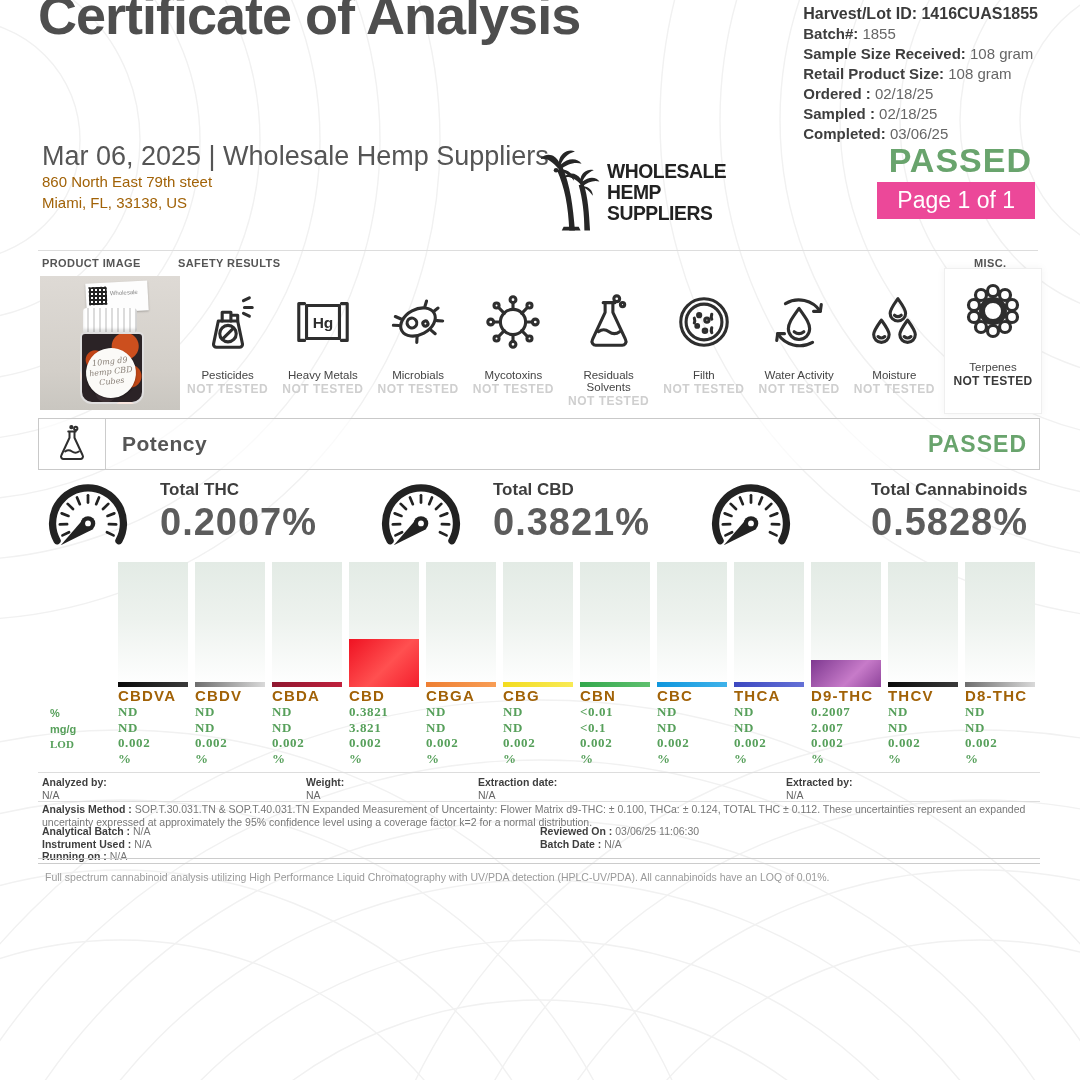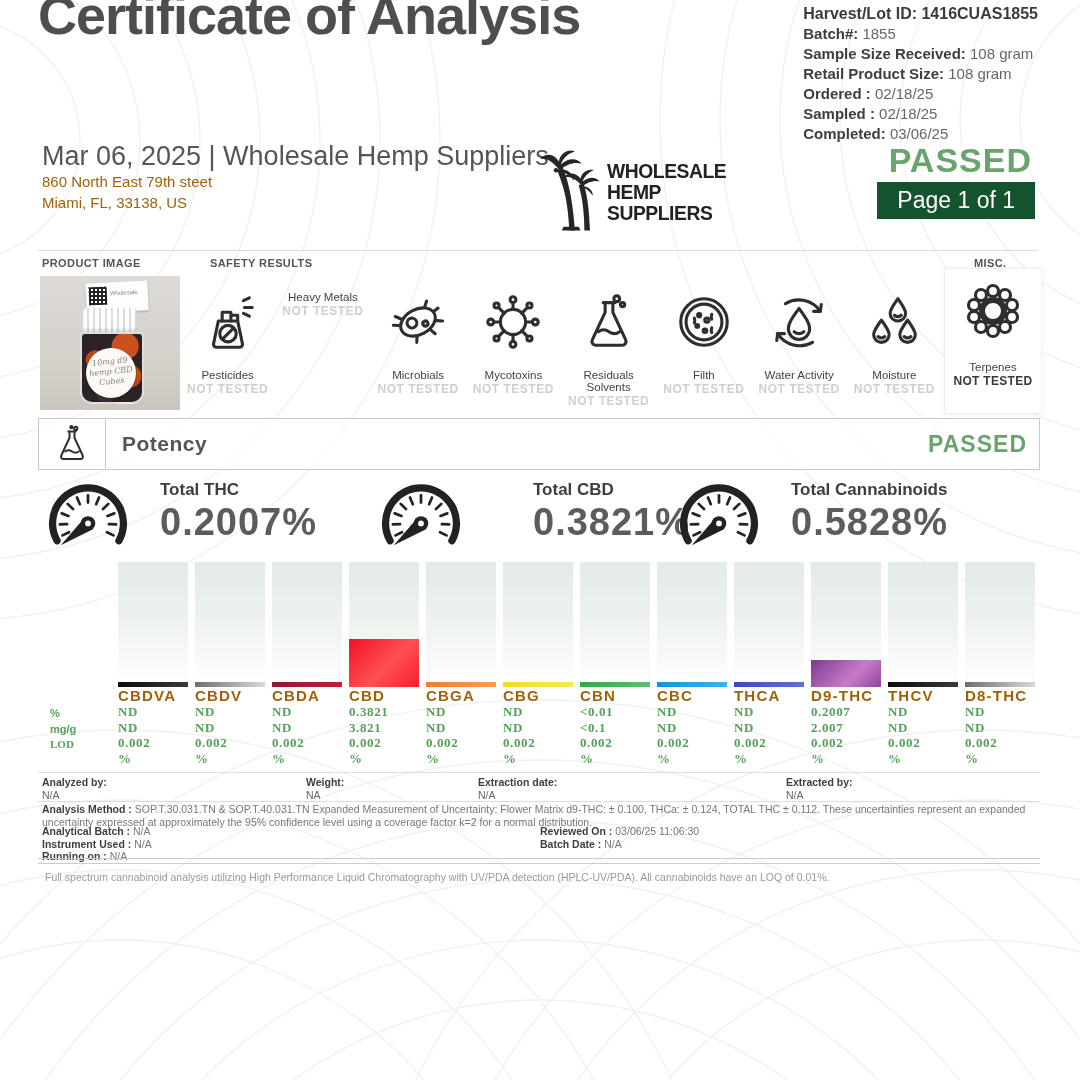--- a/index.html
+++ b/index.html
@@ -7,21 +7,21 @@
         font-family:"Liberation Sans",sans-serif;color:#4a4a4a;}
   
   .guilloche{position:absolute;inset:0;z-index:0;}
   .layer{position:relative;z-index:1;}
   
   .title{position:absolute;left:38px;top:-16px;font-size:54px;font-weight:bold;color:#4e4e4e;letter-spacing:-1px;}
   .info{position:absolute;right:42px;top:4px;font-size:15px;line-height:20px;color:#666;}
   .info .lbl{font-weight:bold;color:#3e3e3e;}
   .info .first{font-size:16px;font-weight:bold;color:#3a3a3a;}
   .passed-top{position:absolute;right:48px;top:141px;font-size:34px;font-weight:bold;color:#69a46d;letter-spacing:1px;}
-  .pagebox{position:absolute;right:45px;top:182px;background:#14532d;color:#fff;font-size:23px;padding:5px 20px;}
+  .pagebox{position:absolute;right:45px;top:182px;background:#ec4899;color:#fff;font-size:23px;padding:5px 20px;}
   .dateline{position:absolute;left:42px;top:141px;font-size:27px;color:#555;}
   .addr{position:absolute;left:42px;font-size:15px;color:#a16207;}
   .addr1{top:173px;} .addr2{top:194px;}
   
   .logo{position:absolute;left:541px;top:147px;display:flex;align-items:center;}
   .logotext{font-weight:bold;color:#222;font-size:21px;line-height:21px;letter-spacing:-0.5px;transform:scaleX(.92);transform-origin:left;}
   .hr1{position:absolute;left:38px;right:42px;top:250px;height:1px;background:#ddd;}
   
   .seclbl{position:absolute;top:257px;font-size:11px;font-weight:bold;color:#555;letter-spacing:.4px;}
   
@@ -51,21 +51,21 @@
   .misc-card{position:absolute;left:944px;top:268px;width:96px;height:144px;background:#fff;border:1px solid #efefef;box-shadow:0 0 8px rgba(0,0,0,.05);text-align:center;}
   .misc-card .sicon{height:84px;}
   .nt-dark{font-size:12px;font-weight:bold;color:#3a3a3a;letter-spacing:.3px;margin-top:1px;}
   
   .potbox{position:absolute;left:38px;top:418px;width:1000px;height:50px;border:1px solid #c9c9c9;background:rgba(255,255,255,.65);display:flex;align-items:center;}
   .flaskcell{width:66px;height:100%;border-right:1px solid #ccc;display:flex;align-items:center;justify-content:center;}
   .pot-title{font-size:21px;font-weight:bold;color:#555;margin-left:16px;letter-spacing:.5px;}
   .pot-status{margin-left:auto;margin-right:12px;font-size:23px;font-weight:bold;color:#69a46d;letter-spacing:1px;}
   
   .gauge-group{position:absolute;top:478px;display:flex;align-items:flex-start;}
-  .g1{left:42px;} .g2{left:375px;gap:40px;} .g3{left:673px;}
+  .g1{left:42px;} .g2{left:375px;} .g3{left:705px;gap:48px;}
   .gtext{margin-left:26px;}
   .glabel{font-size:17px;font-weight:bold;color:#3d3d3d;margin-top:2px;}
   .gvalue{font-size:38px;font-weight:bold;color:#5c5c5c;letter-spacing:1px;margin-top:1px;}
   
   .chart{position:absolute;left:118px;top:562px;display:flex;gap:7px;}
   .col{width:70px;}
   .colbg{height:125px;position:relative;background:linear-gradient(180deg,#e3ebe5 0%,#edf2ee 45%,#ffffff 100%);}
   .bar{position:absolute;bottom:0;left:0;right:0;}
   .clabel{font-size:15px;font-weight:bold;color:#a16207;letter-spacing:1.2px;}
   .cval{font-size:13px;font-weight:bold;color:#57a05b;line-height:15.5px;letter-spacing:.6px;font-family:Liberation Serif, serif;}
@@ -158,21 +158,21 @@
       <div class="logotext">
         <div>WHOLESALE</div>
         <div>HEMP</div>
         <div>SUPPLIERS</div>
       </div>
     </div>
 
     <div class="hr1"></div>
 
     <div class="seclbl" style="left:42px;">PRODUCT IMAGE</div>
-    <div class="seclbl" style="left:178px;margin-left:32px;">SAFETY RESULTS</div>
+    <div class="seclbl" style="left:178px;">SAFETY RESULTS</div>
     <div class="seclbl" style="left:974px;">MISC.</div>
 
     <div class="photo">
       <div class="jar">
         <div class="sticker">
           <div class="qr"></div>
           <div class="sticker-txt">Wholesale</div>
         </div>
         <div class="cap"></div>
         <div class="jarbody">
@@ -193,20 +193,27 @@
             <path d="M26 31 v-9 h9 v9 M35 25 h7 v6"></path>
             <path d="M48 10 l6 -3 M49 17 h8 M48 23 l6 3"></path>
             <circle cx="32" cy="44" r="8.5"></circle>
               <path d="M26.5 49.5 L37.5 38.5"></path>
           </svg>
         </div>
         <div class="sname">Pesticides</div>
         <div class="nt">NOT TESTED</div>
       </div>
       <div class="sitem">
+        <div class="sicon">
+          <svg class="icon" width="62" height="66" viewBox="0 0 64 64">
+            <path d="M13 13 h-6 v38 h6 M51 13 h6 v38 h-6"></path>
+            <rect x="15" y="15" width="34" height="34"></rect>
+            <text x="32" y="38" font-size="16" font-weight="bold" text-anchor="middle" fill="#2e2e2e" stroke="none" font-family="Liberation Sans, sans-serif">Hg</text>
+          </svg>
+        </div>
         <div class="sname">Heavy Metals</div>
         <div class="nt">NOT TESTED</div>
       </div>
       <div class="sitem">
         <div class="sicon">
           <svg class="icon" width="62" height="66" viewBox="0 0 64 64">
             <g transform="rotate(-28 32 32)">
               <ellipse cx="32" cy="32" rx="19" ry="13"></ellipse>
               <circle cx="26" cy="30" r="5"></circle>
                 <circle cx="38" cy="37" r="2.6"></circle>

